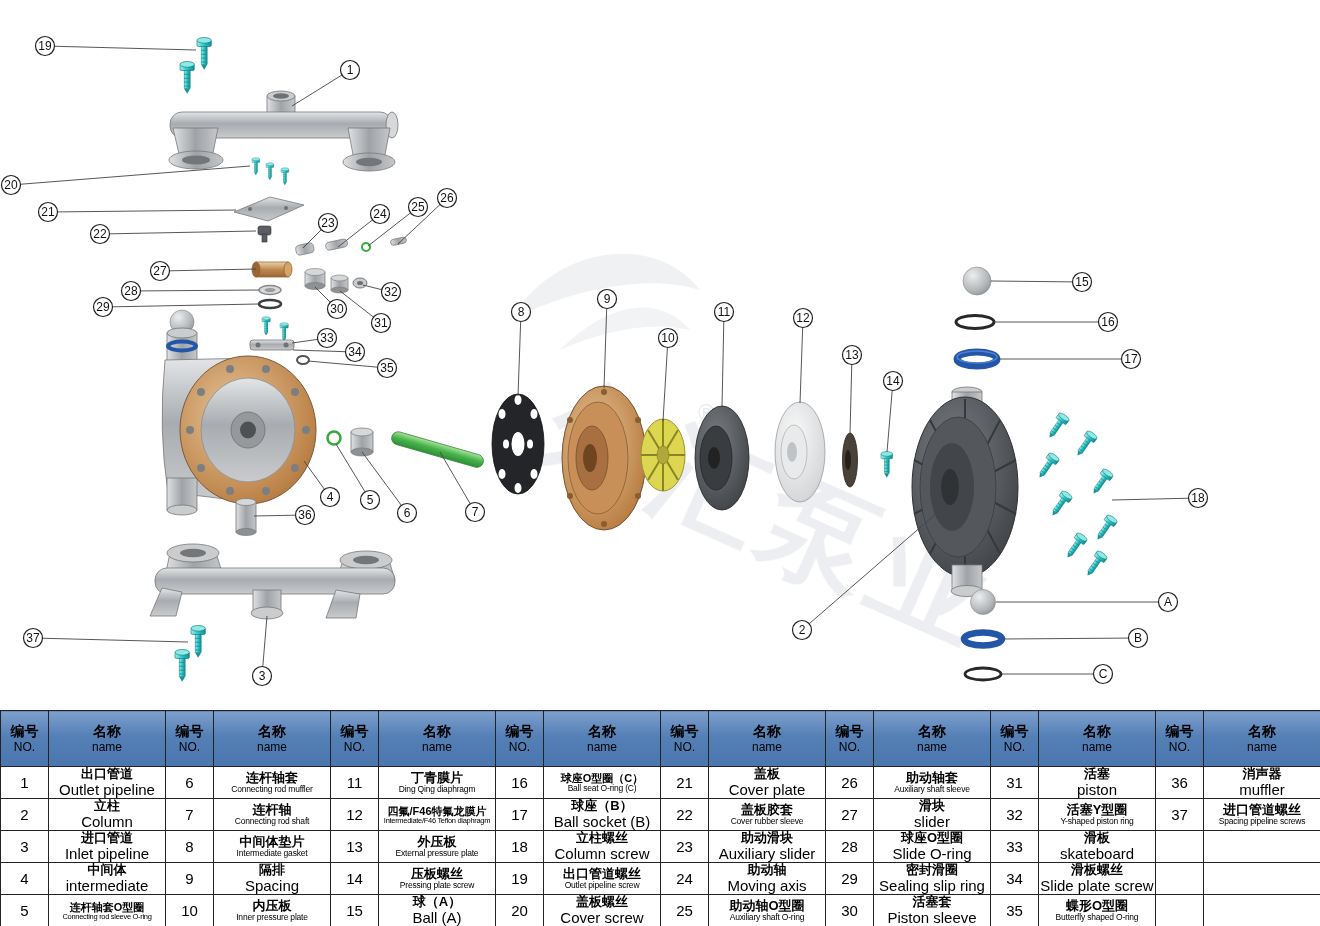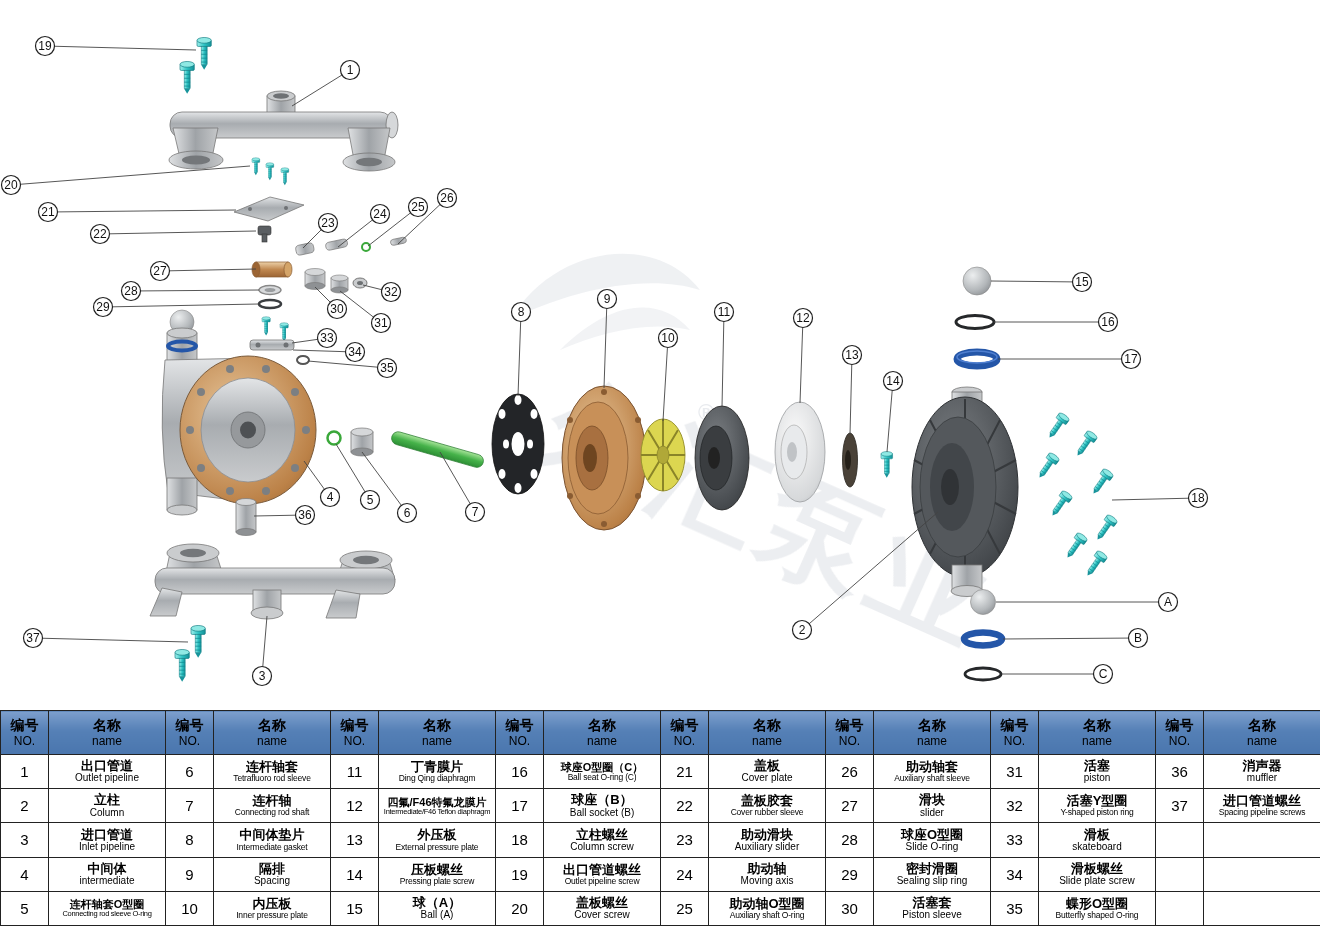--- a/index.html
+++ b/index.html
@@ -14,27 +14,27 @@
   .page{width:1320px;height:926px;overflow:hidden;background:#fff;font-family:"Liberation Sans","DejaVu Sans",sans-serif}
   .diagram{width:1320px;height:710px;position:relative}
   svg{display:block}
   .leader{stroke:#444;stroke-width:0.9;fill:none}
   .balloon{fill:#fff;stroke:#222;stroke-width:1.2}
   .balloon-label{font-family:"Liberation Sans","DejaVu Sans",sans-serif;font-size:12px;text-anchor:middle;fill:#111}
   .wm-text{font-family:"Liberation Sans","DejaVu Sans",sans-serif;font-weight:bold}
 
   table.parts{width:1320px;height:216px;border-collapse:collapse;table-layout:fixed;border:1.5px solid #222}
   table.parts th,table.parts td{border:1px solid #222;padding:0;text-align:center;vertical-align:middle;overflow:hidden;color:#000}
-  table.parts th{height:44px;background:linear-gradient(180deg,#7d9fcd 0%,#5580b6 45%,var(--table-header-blue) 100%)}
+  table.parts th{height:56px;background:linear-gradient(180deg,#7d9fcd 0%,#5580b6 45%,var(--table-header-blue) 100%)}
   th .h-cn{font-size:14px;font-weight:bold;line-height:1.35}
   th .h-en{font-size:12px;font-weight:normal;line-height:1.1}
   td.no{font-size:15px;height:32px}
   td.name .cn{font-size:13px;font-weight:bold;line-height:1.1;white-space:nowrap}
   td.name .cn.sm{font-size:11px}
-  td.name .en{font-size:10px;line-height:1.05;white-space:nowrap}
+  td.name .en{font-size:15px;line-height:1.05;white-space:nowrap}
   td.name .en.sm{font-size:8.5px;letter-spacing:-0.2px}
   td.name .en.xs{font-size:7.5px;letter-spacing:-0.3px}
   .col-no{width:48px}
   .col-name{width:117px}
 </style>
 </head>
 <body>
 
 <div class="page">
 
@@ -649,21 +649,21 @@
       <tbody>
         <tr>
           <td class="no">1</td>
           <td class="name">
             <div class="cn">出口管道</div>
             <div class="en">Outlet pipeline</div>
           </td>
           <td class="no">6</td>
           <td class="name">
             <div class="cn">连杆轴套</div>
-            <div class="en sm">Tetrafluoro rod sleeve</div>
+            <div class="en sm">Connecting rod muffler</div>
           </td>
           <td class="no">11</td>
           <td class="name">
             <div class="cn">丁青膜片</div>
             <div class="en sm">Ding Qing diaphragm</div>
           </td>
           <td class="no">16</td>
           <td class="name">
             <div class="cn sm">球座O型圈（C）</div>
             <div class="en sm">Ball seat O-ring (C)</div>

